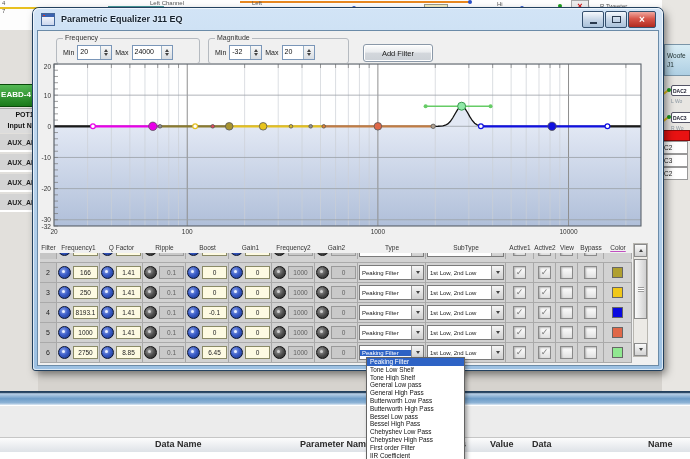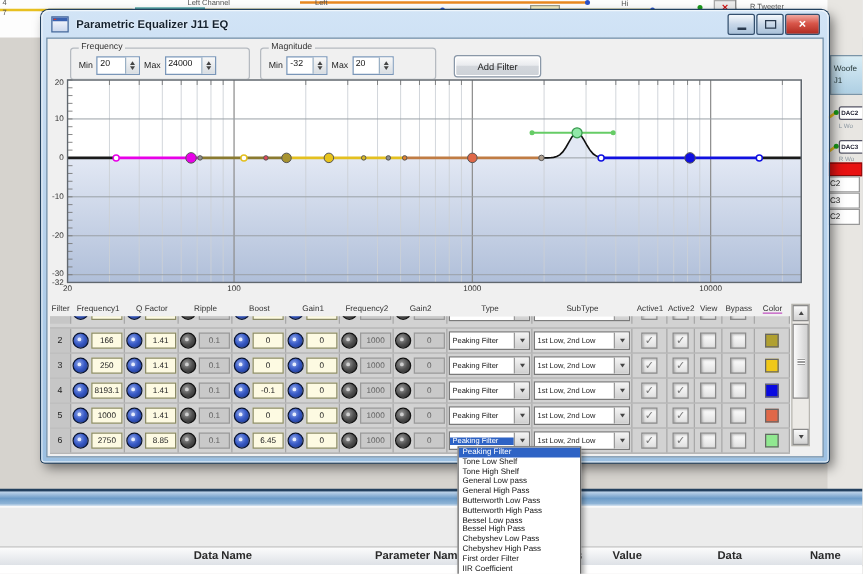--- a/index.html
+++ b/index.html
@@ -143,20 +143,33 @@
     <span class="lbl" style="left:150px;top:0px;">Left Channel</span>
     <span class="lbl" style="left:252px;top:0px;">Left</span>
     <span class="lbl" style="left:497px;top:1px;">Hi</span>
     <div id="mix-box">Mix Inputs</div>
     <div id="val12-box">12</div>
     <div id="redx-box">×</div>
     <div id="tweeter-outline"></div>
     <span class="lbl" style="left:600px;top:3px;">R Tweeter</span>
   </div>
 
+  <div id="bg-left">
+    <div id="green-block">EABD-4</div>
+    <div id="left-head">
+      <div>POT1-</div>
+      <div>Input Nu</div>
+    </div>
+    <div id="aux-rows">
+        <div class="aux-row" style="top: 104px;">AUX_AD</div>
+        <div class="aux-row" style="top: 124px;">AUX_AD</div>
+        <div class="aux-row" style="top: 144px;">AUX_AD</div>
+        <div class="aux-row" style="top: 164px;">AUX_AD</div>
+      </div>
+  </div>
 
   <div id="bg-right">
     <svg width="28" height="459" style="position:absolute;left:0;top:0;">
       <path d="M0,94 C4,94 4,90 8,90" stroke="#e8c020" stroke-width="2" fill="none"></path>
       <path d="M0,121 C4,121 4,117 8,117" stroke="#e8c020" stroke-width="2" fill="none"></path>
       <circle cx="7" cy="90" r="2" fill="#1a9a1a"></circle>
         <circle cx="7" cy="117" r="2" fill="#1a9a1a"></circle>
     </svg>
     <div id="woofer-box">
       <div>Woofe</div>
@@ -174,21 +187,21 @@
       </div>
   </div>
 
   <div id="bg-midbar"></div>
   <div id="bg-bottom">
     <div id="bt-header">
         <span style="left: 155px;">Data Name</span>
         <span style="left: 300px;">Parameter Name</span>
         <span style="left: 430px;">Address</span>
         <span style="left: 490px;">Value</span>
-        <span style="left: 574px; text-align: center;">Data</span>
+        <span style="left: 532px; text-align: center;">Data</span>
         <span style="left: 648px;">Name</span>
       </div>
     <div id="bt-rows"></div>
   </div>
 
   <div id="dlg">
     <div id="tbar">
       <span id="form-icon"></span>
       <span id="title-text">Parametric Equalizer J11 EQ</span>
       <div id="wbtns">

